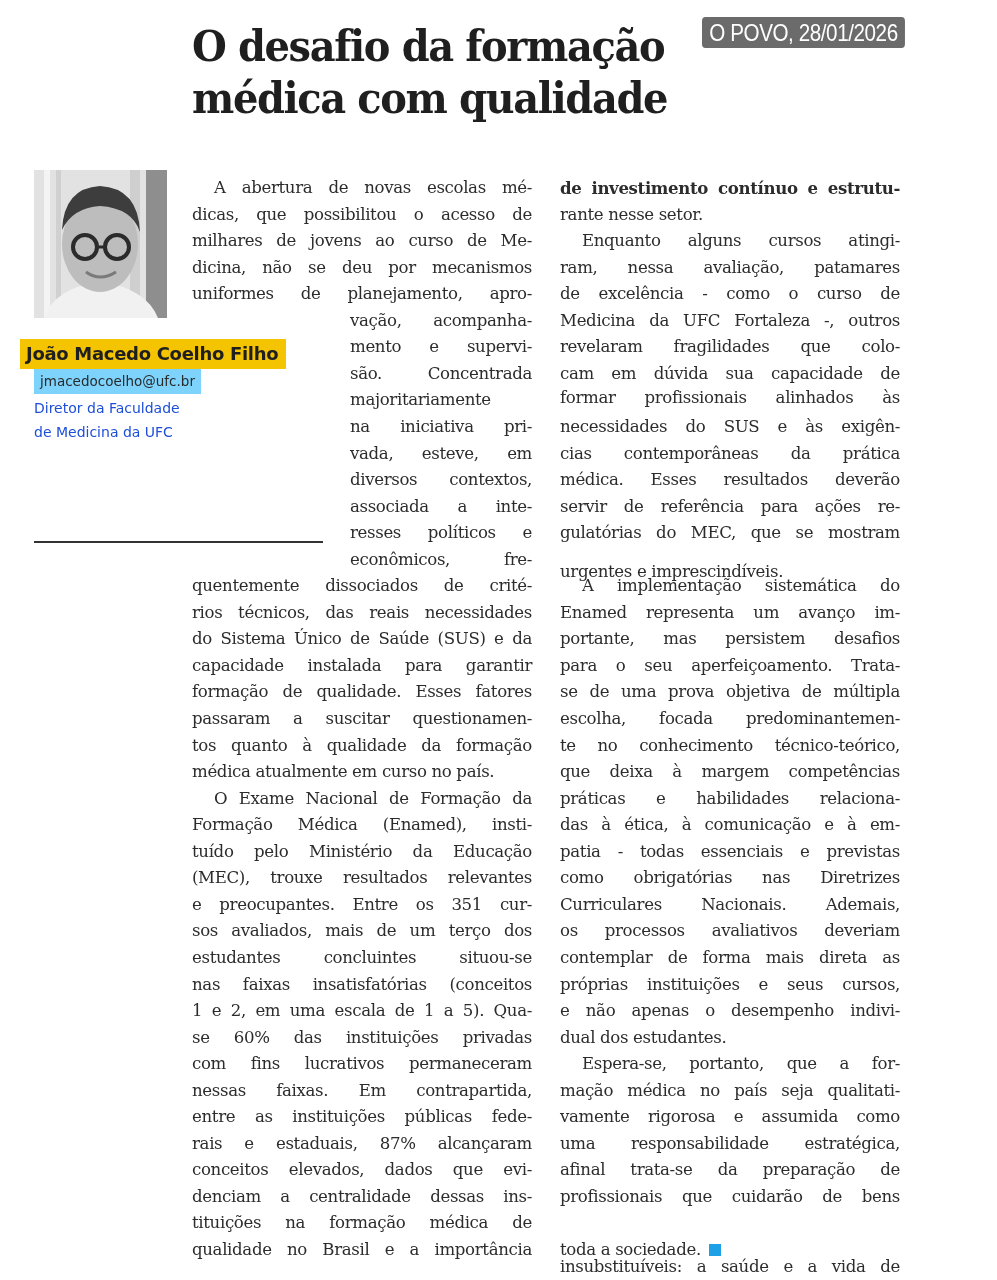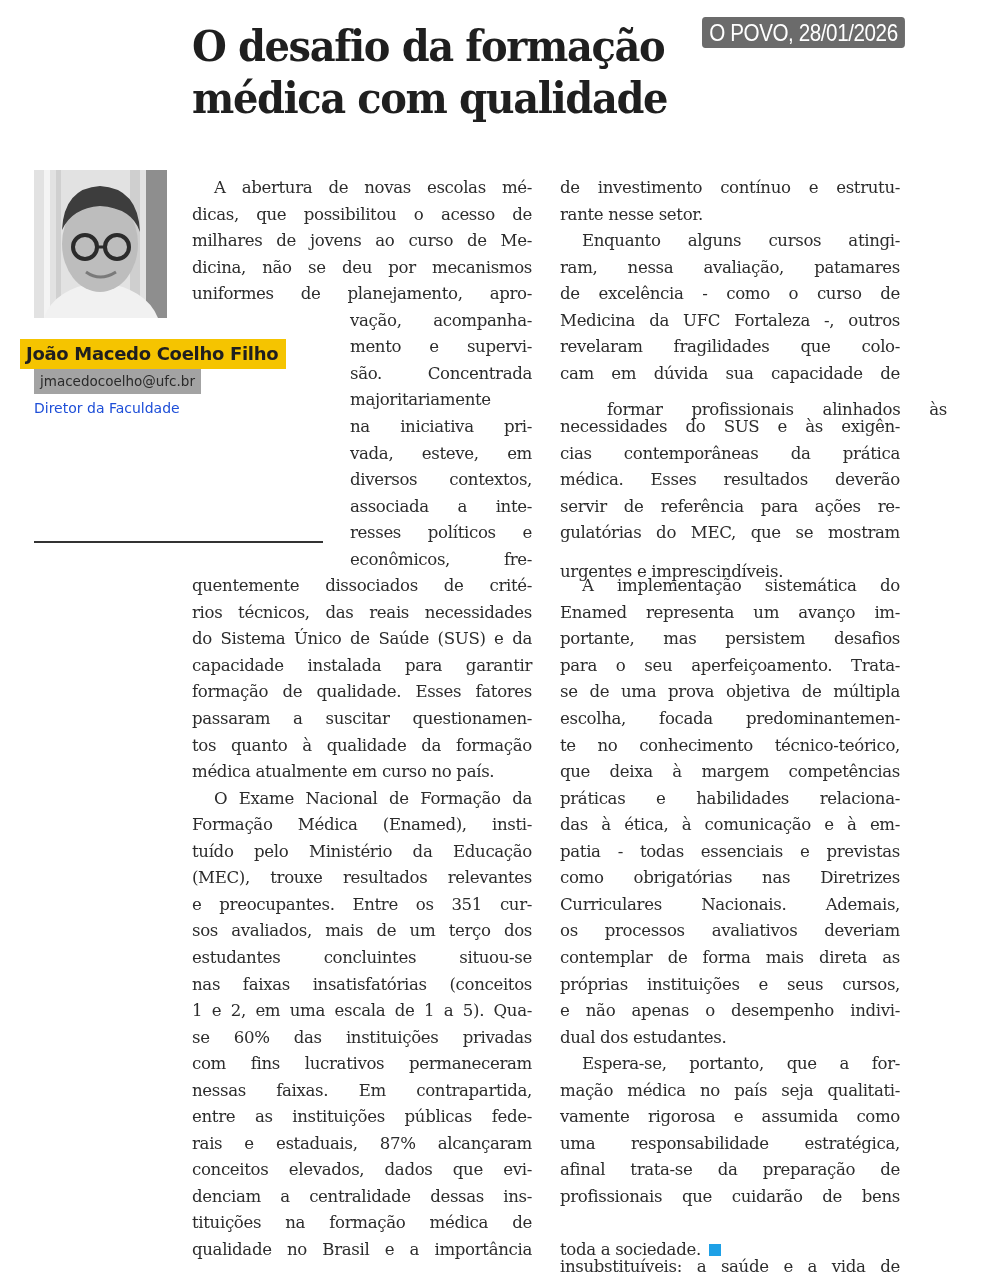--- a/index.html
+++ b/index.html
@@ -26,21 +26,21 @@
     }
     .photo svg { width:100%; height:100%; display:block; }
     .author-name {
       position:absolute; left:20px; top:339px; height:30px; padding:0 8px 0 6px;
       background:#f5c400; color:#1f1f1f;
       font-family:"DejaVu Sans", sans-serif; font-weight:bold; font-size:18px; line-height:30px;
       letter-spacing:-0.3px;
     }
     .author-email {
       position:absolute; left:34px; top:369px; height:25px; padding:0 6px;
-      background:#a3a3a3; color:#2a2a2a;
+      background:#7dd3fc; color:#2a2a2a;
       font-family:"DejaVu Sans", sans-serif; font-size:13.5px; line-height:25px;
     }
     .author-role {
       position:absolute; left:34px; top:396px; width:240px;
       font-family:"DejaVu Sans", sans-serif; font-size:14px; line-height:24px; color:#1d4ed8;
     }
     .author-role span { display:block; }
     .divider {
       position:absolute; left:34px; top:541px; width:289px; height:2px; background:#333333;
     }
@@ -83,20 +83,21 @@
     <circle cx="83" cy="77" r="12" fill="none" stroke="#2b2b2b" stroke-width="4"></circle>
     <line x1="63" y1="77" x2="71" y2="77" stroke="#2b2b2b" stroke-width="3"></line>
     <path d="M52 102 Q66 112 82 102" fill="none" stroke="#7a7a7a" stroke-width="3"></path>
   </svg>
 </div>
 
 <div class="author-name">João Macedo Coelho Filho</div>
 <div class="author-email">jmacedocoelho@ufc.br</div>
 <div class="author-role">
   <span>Diretor da Faculdade</span>
+  <span>de Medicina da UFC</span>
 </div>
 <div class="divider"></div>
 
 <div id="article">
     <div class="line col1 indent" style="top: 175px;">A abertura de novas escolas mé-</div>
     <div class="line col1" style="top: 201.55px;">dicas, que possibilitou o acesso de</div>
     <div class="line col1" style="top: 228.1px;">milhares de jovens ao curso de Me-</div>
     <div class="line col1" style="top: 254.65px;">dicina, não se deu por mecanismos</div>
     <div class="line col1" style="top: 281.2px;">uniformes de planejamento, apro-</div>
     <div class="line col1n" style="top: 307.75px;">vação, acompanha-</div>
@@ -128,29 +129,29 @@
     <div class="line col1" style="top: 998.05px;">1 e 2, em uma escala de 1 a 5). Qua-</div>
     <div class="line col1" style="top: 1024.6px;">se 60% das instituições privadas</div>
     <div class="line col1" style="top: 1051.15px;">com fins lucrativos permaneceram</div>
     <div class="line col1" style="top: 1077.7px;">nessas faixas. Em contrapartida,</div>
     <div class="line col1" style="top: 1104.25px;">entre as instituições públicas fede-</div>
     <div class="line col1" style="top: 1130.8px;">rais e estaduais, 87% alcançaram</div>
     <div class="line col1" style="top: 1157.35px;">conceitos elevados, dados que evi-</div>
     <div class="line col1" style="top: 1183.9px;">denciam a centralidade dessas ins-</div>
     <div class="line col1" style="top: 1210.45px;">tituições na formação médica de</div>
     <div class="line col1" style="top: 1237px;">qualidade no Brasil e a importância</div>
-    <div class="line col2" style="top: 175px;">de investimento contínuo e estrutu-</div>
+    <div class="line col2" style="top: 175px; font-weight: bold;">de investimento contínuo e estrutu-</div>
     <div class="line col2 last" style="top: 201.55px;">rante nesse setor.</div>
     <div class="line col2 indent" style="top: 228.1px;">Enquanto alguns cursos atingi-</div>
     <div class="line col2" style="top: 254.65px;">ram, nessa avaliação, patamares</div>
     <div class="line col2" style="top: 281.2px;">de excelência - como o curso de</div>
     <div class="line col2" style="top: 307.75px;">Medicina da UFC Fortaleza -, outros</div>
     <div class="line col2" style="top: 334.3px;">revelaram fragilidades que colo-</div>
     <div class="line col2" style="top: 360.85px;">cam em dúvida sua capacidade de</div>
-    <div class="line col2" style="top: 397px; margin-left: 47px;">formar profissionais alinhados às</div>
+    <div class="line col2" style="top: 385px;">formar profissionais alinhados às</div>
     <div class="line col2" style="top: 413.95px;">necessidades do SUS e às exigên-</div>
     <div class="line col2" style="top: 440.5px;">cias contemporâneas da prática</div>
     <div class="line col2" style="top: 467.05px;">médica. Esses resultados deverão</div>
     <div class="line col2" style="top: 493.6px;">servir de referência para ações re-</div>
     <div class="line col2" style="top: 520.15px;">gulatórias do MEC, que se mostram</div>
     <div class="line col2 last" style="top: 559px;">urgentes e imprescindíveis.</div>
     <div class="line col2 indent" style="top: 573.25px;">A implementação sistemática do</div>
     <div class="line col2" style="top: 599.8px;">Enamed representa um avanço im-</div>
     <div class="line col2" style="top: 626.35px;">portante, mas persistem desafios</div>
     <div class="line col2" style="top: 652.9px;">para o seu aperfeiçoamento. Trata-</div>

